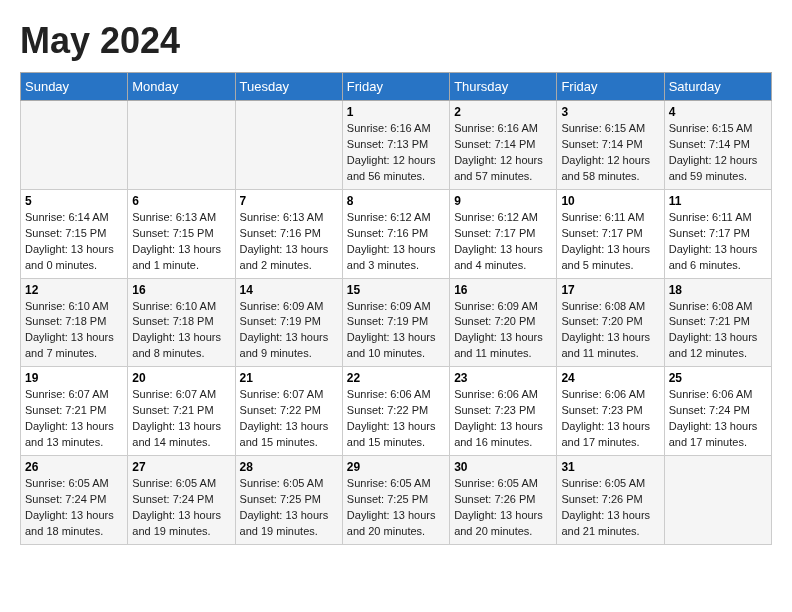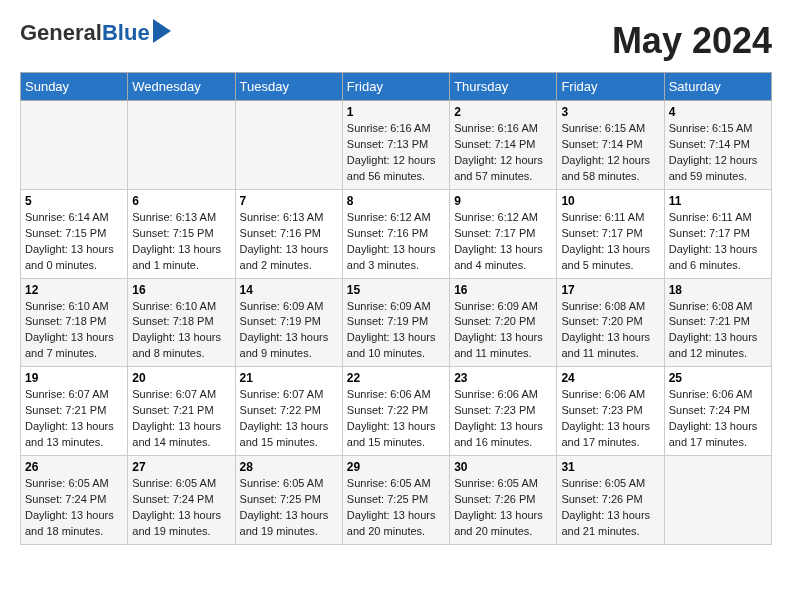--- a/index.html
+++ b/index.html
@@ -93,37 +93,30 @@
     .cell-content {
       font-size: 11px;
       line-height: 1.45;
       color: #222;
     }
   </style>
 </head>
 <body>
 
 <div class="header">
-  <div class="logo">
-    <div class="logo-text">
-      <span class="logo-general">General</span>
-      <span class="logo-blue">Blue</span>
-      <div class="logo-arrow"></div>
-    </div>
-  </div>
   <div class="title-block">
     <div class="title-month">May 2024</div>
   </div>
 </div>
 
 <table class="calendar">
   <thead>
     <tr>
     <th>Sunday</th>
-        <th>Wednesday</th>
+        <th>Monday</th>
         <th>Tuesday</th>
         <th>Friday</th>
         <th>Thursday</th>
         <th>Friday</th>
         <th>Saturday</th>
       </tr>
   </thead>
   <tbody id="calendar-body">
   <tr>
         <td></td>

